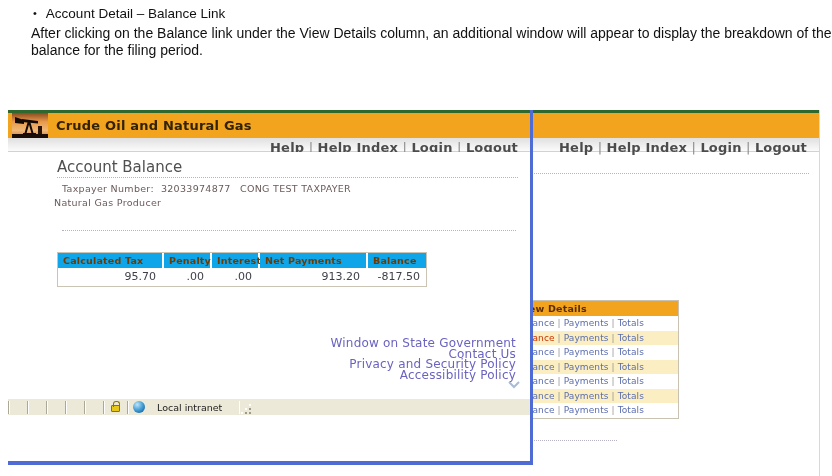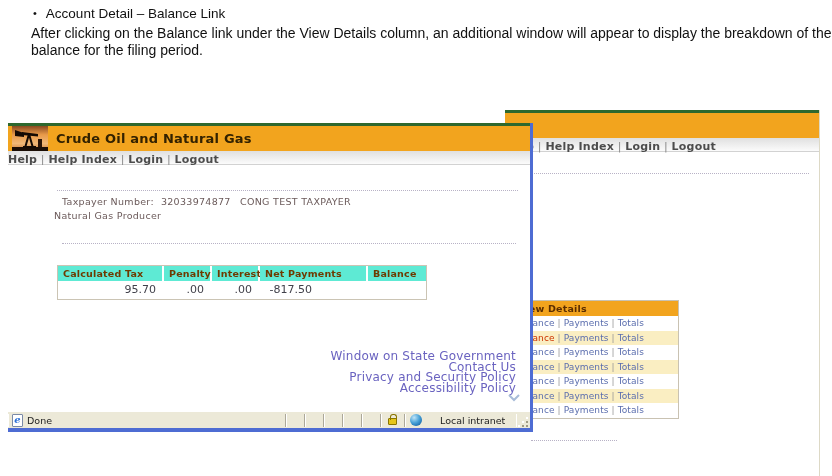--- a/index.html
+++ b/index.html
@@ -14,22 +14,22 @@
   .slide-title .bullet { font-size:11px; margin-right:9px; vertical-align:1px; }
   .slide-body { font-size:14px; line-height:17px; margin-top:4px; }
 
   
   .green-line { height:3px; background:#2E682E; }
   .banner { height:25px; background:#F2A41E; position:relative; }
   .banner-title { position:absolute; left:48px; top:5px; font-size:13px;
                   font-weight:bold; color:#332200; letter-spacing:0.2px; }
   .logo { position:absolute; left:4px; top:0; width:36px; height:25px; }
   .navbar { height:14px; background:linear-gradient(#e0e0e0,#fbfbfb);
-            border-bottom:1px solid #d2d2d2; text-align:left;
-            padding:2px 20px 0 0; font-size:11px; font-weight:bold;
+            border-bottom:1px solid #d2d2d2; text-align:right;
+            padding:2px 12px 0 0; font-size:13px; font-weight:bold;
             color:#4c4c4c; letter-spacing:0.2px; }
   .navlink { color:#4c4c4c; cursor:pointer; }
   .navlink:not(.last)::after { content:"\00a0|\00a0"; color:#8a8a8a; font-weight:normal; }
   .dotted { border-top:1px dotted #b8b2c6; height:0; position:absolute; }
 
   
   .back-window { position:absolute; left:505px; top:110px; width:315px; height:366px;
                  background:#fff; z-index:1; border-right:1px solid #ddd9c6; }
   .bw-dotted1 { left:16px; right:10px; top:63px; }
   .bw-dotted2 { left:26px; top:330px; width:86px; }
@@ -38,36 +38,36 @@
   .vd-header { background:#F2A41E; color:#5a2d00; font-weight:bold; font-size:9.5px;
                padding:2px 0 2px 5px; letter-spacing:0.2px; }
   .vd-row { font-size:9px; line-height:14.5px; padding-left:5px; white-space:nowrap;
             color:#5B6EAE; letter-spacing:0.1px; }
   .vd-body .vd-row:nth-child(even) { background:#FAEEC2; }
   .vd-link { color:#5B6EAE; cursor:pointer; }
   .vd-link:not(.last)::after { content:"\00a0|\00a0"; color:#9a9a9a; }
   .vd-link.active-link { color:#CC3300; }
 
   
-  .front-window { position:absolute; left:8px; top:110px; width:525px; height:309px;
+  .front-window { position:absolute; left:8px; top:110px; width:525px; height:355px;
                   background:#fff; z-index:2;
-                  border-right:3px solid #4E6CD3; border-bottom:4px solid #4E6CD3;margin-top:13px; }
+                  border-right:3px solid #4E6CD3; border-bottom:4px solid #4E6CD3; }
   .fw-content { position:relative; height:246px; background:#fff; }
   .page-title { position:absolute; left:49px; top:6px; font-size:15px; color:#4f4f4f; }
   .fw-dotted1 { left:49px; right:12px; top:25px; }
   .fw-dotted2 { left:54px; right:14px; top:78px; }
   .info-line { position:absolute; font-size:9.5px; color:#6b5a5a; letter-spacing:0.3px; }
   .i-r1c1 { left:54px; top:31px; } .i-r1c2 { left:232px; top:31px; }
   .i-r2c1 { left:46px; top:45px; } .i-r2c2 { left:232px; top:45px; }
   .info-val { margin-left:7px; }
 
   .bal-table { position:absolute; left:49px; top:100px; width:370px;
                border:1px solid #cbc4b4; background:#fff; }
   .bal-head { display:flex; gap:2px; background:#fff; }
-  .bal-head .cell { background:#5eead4; color:#6E3A00; font-weight:bold;
+  .bal-head .cell { background:#0ea5e9; color:#6E3A00; font-weight:bold;
                     font-size:9.5px; padding:2px 5px; letter-spacing:0.2px; }
   .bal-vals { display:flex; gap:2px; }
   .bal-vals .cell { font-size:11px; color:#40404a; text-align:right;
                     padding:2px 6px 3px 0; }
   .c0{width:104px;} .c1{width:46px;} .c2{width:46px;} .c3{width:106px;} .c4{width:58px;}
 
   .footer-left { position:absolute; left:5px; top:188px; font-size:8.5px;
                  font-weight:bold; color:#5d4848; line-height:11px; letter-spacing:0.2px; }
   .footer-right { position:absolute; right:14px; top:186px; font-size:12px;
                   color:#6A63C0; text-align:right; line-height:10.5px; letter-spacing:0.2px; }
@@ -76,21 +76,21 @@
 
   
   .statusbar { height:17px; background:#ECE9D8; border-top:1px solid #fff;
                box-shadow:0 -1px 0 #aca899; display:flex; align-items:center;
                font-size:9.5px; color:#222; }
   .seg { height:13px; border-left:1px solid #aca899; box-shadow:1px 0 0 #fff inset; }
   .seg-done { flex:1; border-left:none; display:flex; align-items:center;
               padding-left:4px; gap:4px; }
   .seg-sm { width:19px; }
   .seg-lock { width:24px; display:flex; align-items:center; justify-content:center; }
-  .seg-zone { width:112px; display:flex; align-items:center; gap:18px; padding-left:5px; }
+  .seg-zone { width:112px; display:flex; align-items:center; gap:12px; padding-left:5px; }
   .seg-grip { width:14px; position:relative; border-left:none; }
   .seg-grip::before { content:""; position:absolute; right:2px; bottom:0; width:2px; height:2px;
                       background:#9e9a84;
                       box-shadow:0 -4px #9e9a84, -4px 0 #9e9a84, 0 -8px #fff, -4px -4px #fff, -8px 0 #fff; }
 
   .iepage { width:11px; height:13px; background:#fff; border:1px solid #7a8aa8;
             border-radius:1px; position:relative; }
   .iepage::before { content:"e"; position:absolute; left:0; right:0; top:-1px;
                     text-align:center; font:italic bold 10px "DejaVu Serif", serif;
                     color:#2a6fd6; }
@@ -168,20 +168,21 @@
       <rect x="11" y="20" width="13" height="2" fill="#140a04"></rect>
       <rect x="26" y="13" width="4" height="8" fill="#2a1408"></rect>
     </svg>
     <span class="banner-title">Crude Oil and Natural Gas</span>
   </div>
   <div class="navbar">
     <span class="navlink">Help</span><span class="navlink">Help Index</span><span class="navlink">Login</span><span class="navlink last">Logout</span>
   </div>
 
   <div class="fw-content">
+    <div class="page-title">Account Balance</div>
     <div class="dotted fw-dotted1"></div>
 
     <div class="info-line i-r1c1">
       <span>Taxpayer Number:</span><span class="info-val">32033974877</span>
     </div>
     <div class="info-line i-r1c2">CONG TEST TAXPAYER</div>
     <div class="info-line i-r2c1">Natural Gas Producer</div>
 
     <div class="dotted fw-dotted2"></div>
 
@@ -190,41 +191,38 @@
         <div class="cell c0">Calculated Tax</div>
         <div class="cell c1">Penalty</div>
         <div class="cell c2">Interest</div>
         <div class="cell c3">Net Payments</div>
         <div class="cell c4">Balance</div>
       </div>
       <div class="bal-vals">
         <div class="cell c0">95.70</div>
         <div class="cell c1">.00</div>
         <div class="cell c2">.00</div>
+        <div class="cell c3">913.20</div>
         <div class="cell c4">-817.50</div>
       </div>
     </div>
 
     <div class="footer-right">
       <span class="flink">Window on State Government</span>
       <span class="flink">Contact Us</span>
       <span class="flink">Privacy and Security Policy</span>
       <span class="flink">Accessibility Policy</span>
     </div>
 
     <svg class="scroll-chevron" width="16" height="9">
       <polyline points="3,2 8,7 13,2" stroke="#a8bcd8" stroke-width="2" fill="none"></polyline>
     </svg>
   </div>
 
   <div class="statusbar">
-    <div class="seg seg-done">
-      <span class="iepage"></span>
-      <span>Done</span>
-    </div>
     <div class="seg seg-sm"></div>
     <div class="seg seg-sm"></div>
     <div class="seg seg-sm"></div>
     <div class="seg seg-sm"></div>
     <div class="seg seg-sm"></div>
     <div class="seg seg-lock">
       <span class="lockicon"></span>
     </div>
     <div class="seg seg-zone">
       <span class="globeicon"></span>

